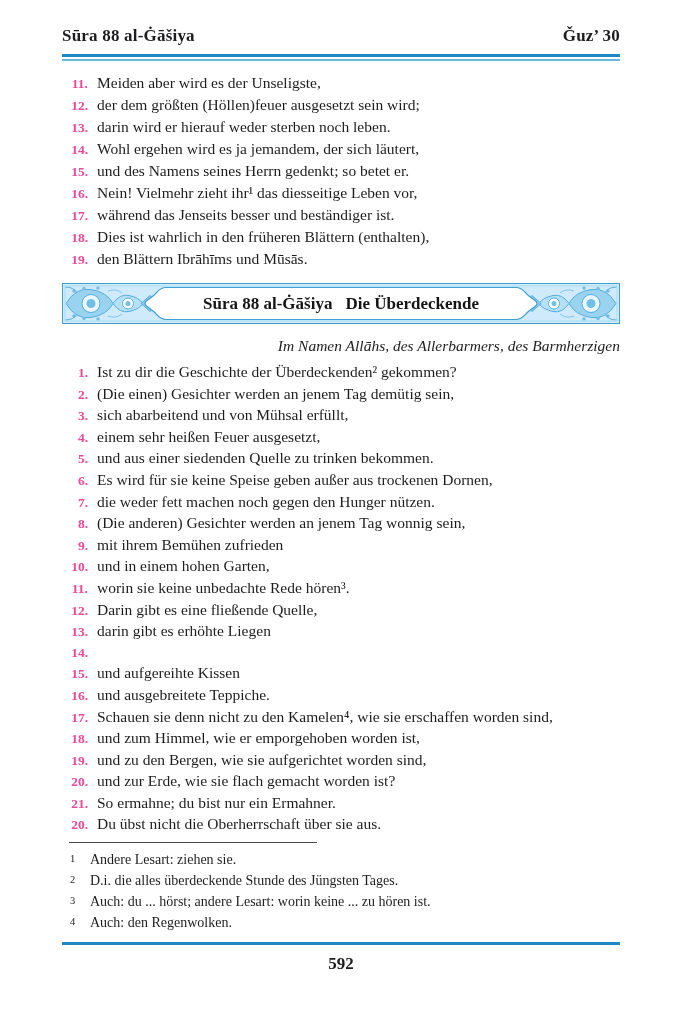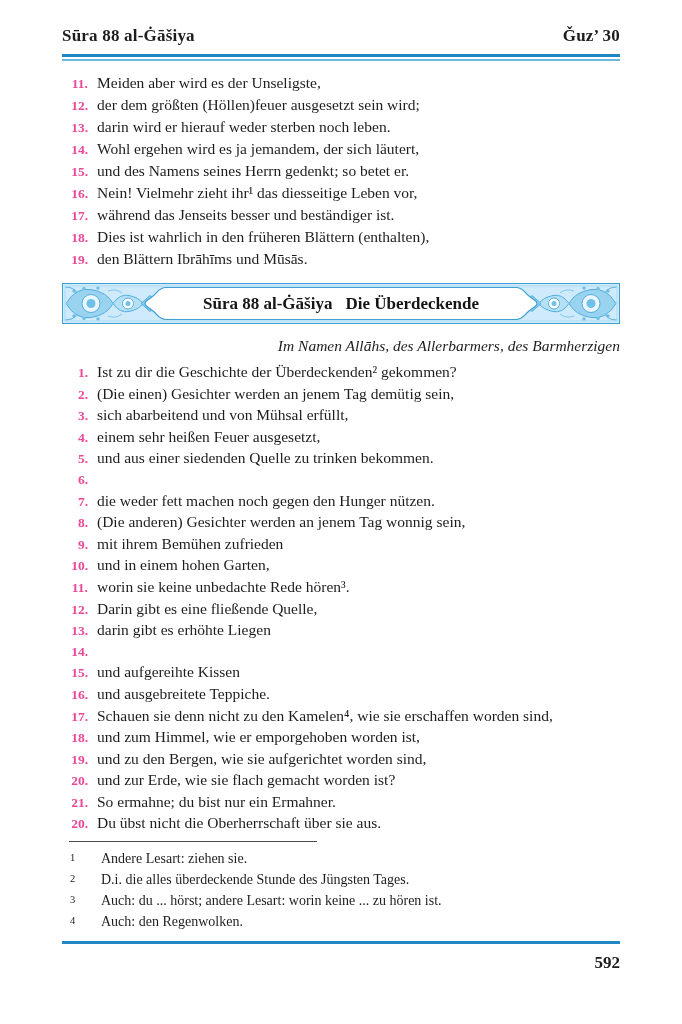--- a/index.html
+++ b/index.html
@@ -47,25 +47,25 @@
     margin-top: 13px; text-align: right;
     font-style: italic; font-size: 15.5px;
   }
   .main-verses { margin-top: 7px; }
 
   
   .footnote-divider { margin: 6px 0 0 7px; width: 248px; border-top: 1.5px solid #4c4c4c; }
   .footnote-list { margin-top: 6px; font-size: 14px; line-height: 21px; }
   .footnote-row { display: flex; padding-left: 8px; }
   .footnote-marker { flex: none; width: 13px; font-size: 10.5px; position: relative; top: -1px; }
-  .footnote-text { margin-left: 18px; white-space: nowrap; }
+  .footnote-text { margin-left: 7px; white-space: nowrap; }
 
   
   .footer-rule { margin-top: 9px; border-top: 3px solid #1f87c6; }
-  .page-number { margin-top: 9px; text-align: right; font-weight: bold; font-size: 17px; }
+  .page-number { margin-top: 9px; text-align: center; font-weight: bold; font-size: 17px; }
 </style>
 </head>
 <body>
 
 <div class="page">
 
   <div class="running-header">
     <span>Sūra 88 al-Ġāšiya</span>
     <span>Ǧuz’ 30</span>
   </div>
@@ -174,20 +174,21 @@
         <span class="verse-text">einem sehr heißen Feuer ausgesetzt,</span>
       </div>
 
       <div class="verse-row">
         <span class="verse-num">5.</span>
         <span class="verse-text">und aus einer siedenden Quelle zu trinken bekommen.</span>
       </div>
 
       <div class="verse-row">
         <span class="verse-num">6.</span>
+        <span class="verse-text">Es wird für sie keine Speise geben außer aus trockenen Dornen,</span>
       </div>
 
       <div class="verse-row">
         <span class="verse-num">7.</span>
         <span class="verse-text">die weder fett machen noch gegen den Hunger nützen.</span>
       </div>
 
       <div class="verse-row">
         <span class="verse-num">8.</span>
         <span class="verse-text">(Die anderen) Gesichter werden an jenem Tag wonnig sein,</span>

